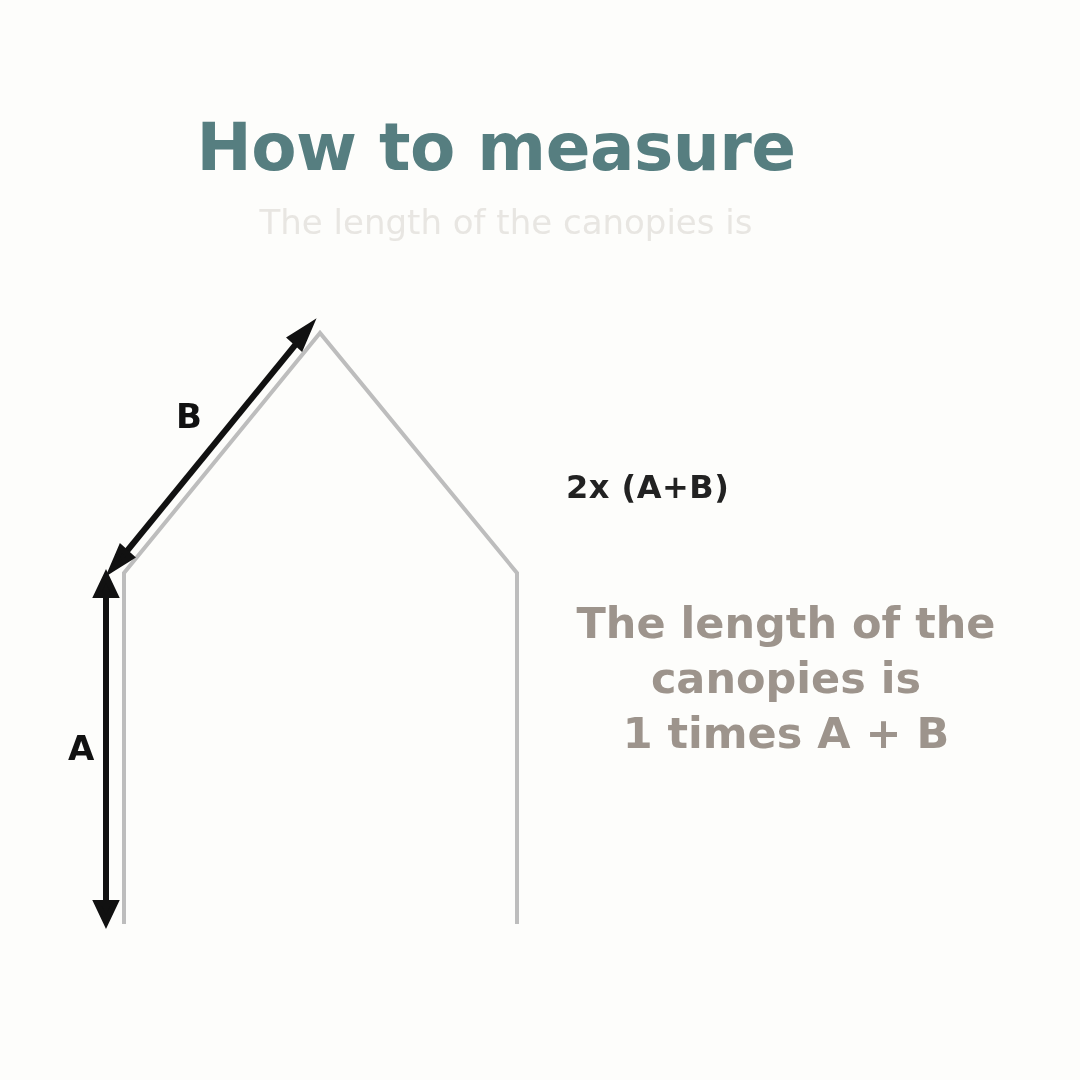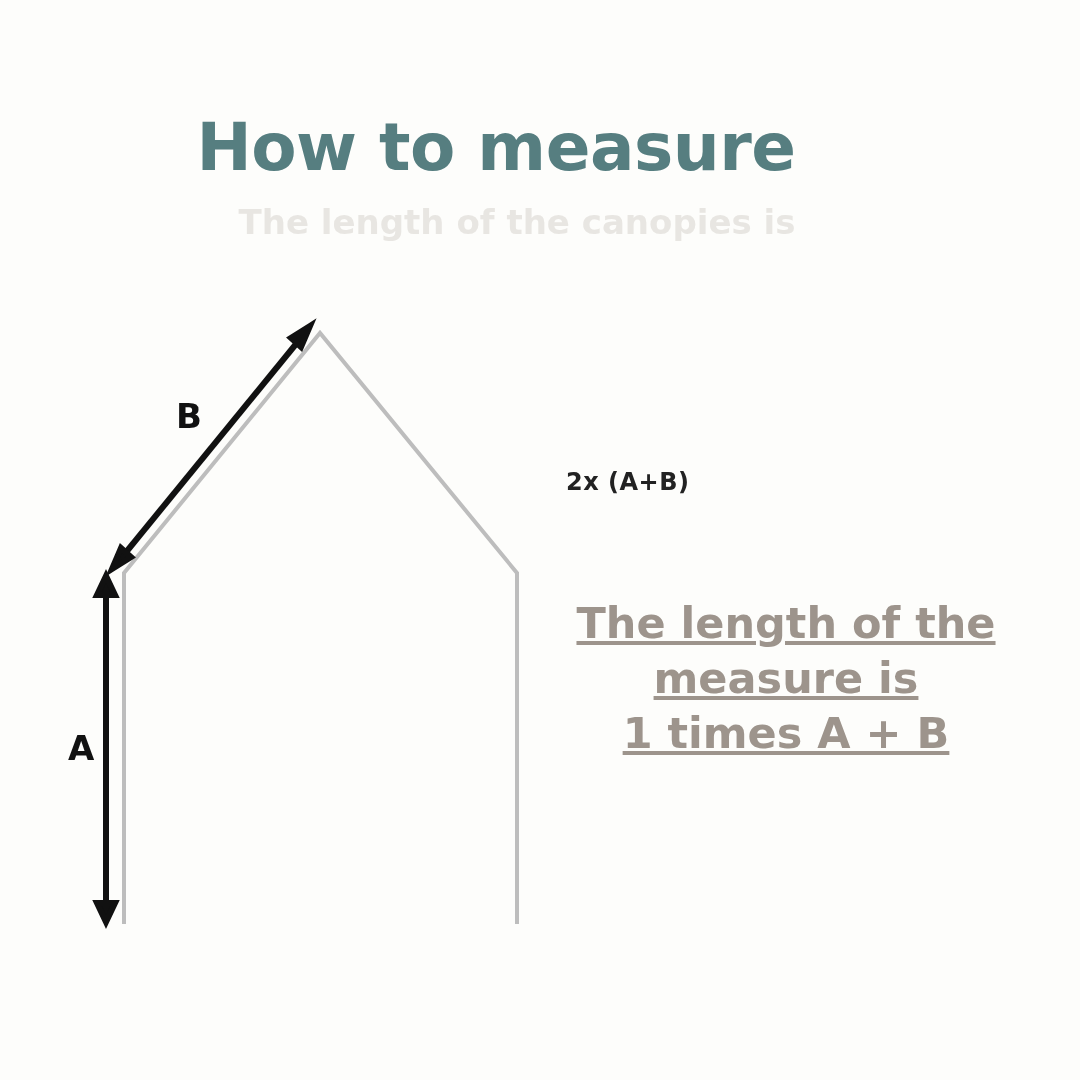--- a/index.html
+++ b/index.html
@@ -32,58 +32,58 @@
     font-family: "DejaVu Sans", sans-serif;
     font-weight: bold;
     font-size: 66px;
     letter-spacing: -0.5px;
     line-height: 1.1;
   }
 
   
   .ghost {
     position: absolute;
-    left: 11px;
+    left: 0;
     width: 1012px;
     text-align: center;
     color: #e8e6e2;
     font-family: "DejaVu Sans", sans-serif;
-    font-weight: bold;
+    font-weight: normal;
     font-size: 34px;
     line-height: 1.45;
     pointer-events: none;
   }
   .ghost.g1 { top: 198px; }
 
   
   .formula {
     position: absolute;
     left: 566px;
     top: 468px;
     color: #222222;
     font-family: "DejaVu Sans", sans-serif;
     font-weight: bold;
-    font-size: 24px;
+    font-size: 32px;
     letter-spacing: 0.5px;
   }
 
   
   .caption {
     position: absolute;
     left: 536px;
     top: 596px;
     width: 500px;
     color: #9d948c;
     font-family: "DejaVu Sans", sans-serif;
     font-weight: bold;
     font-size: 43px;
     line-height: 1.28;
     text-align: center;
   }
-  .caption .ln { display: block; white-space: nowrap; text-decoration: underline; }
+  .caption .ln { display: block; white-space: nowrap; }
   .caption .ln.l1 { text-align: center; }
   .caption .ln.l2 { text-align: center; }
   .caption .ln.l3 { text-align: center; }
   .caption .ln.l4 { text-align: center; }
 
   
   .lab {
     position: absolute;
     color: #111111;
     font-family: "DejaVu Sans", sans-serif;
@@ -129,17 +129,17 @@
     </g>
   </svg>
 
   <div class="lab lab-b">B</div>
   <div class="lab lab-a">A</div>
 
   <div class="formula">2x (A+B)</div>
 
   <div class="caption">
     <span class="ln l1">The length of the</span>
-    <span class="ln l2">measure is</span>
+    <span class="ln l2">canopies is</span>
     <span class="ln l3">1 times A + B</span>
   </div>
 
 </div>
 
 </body></html>

